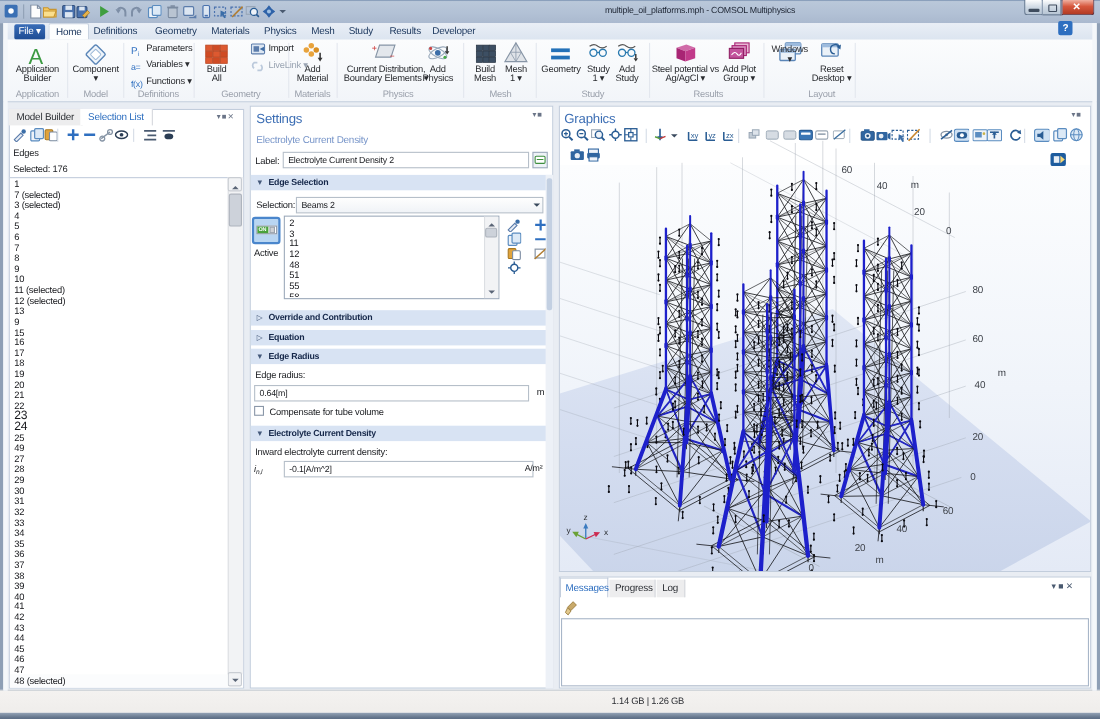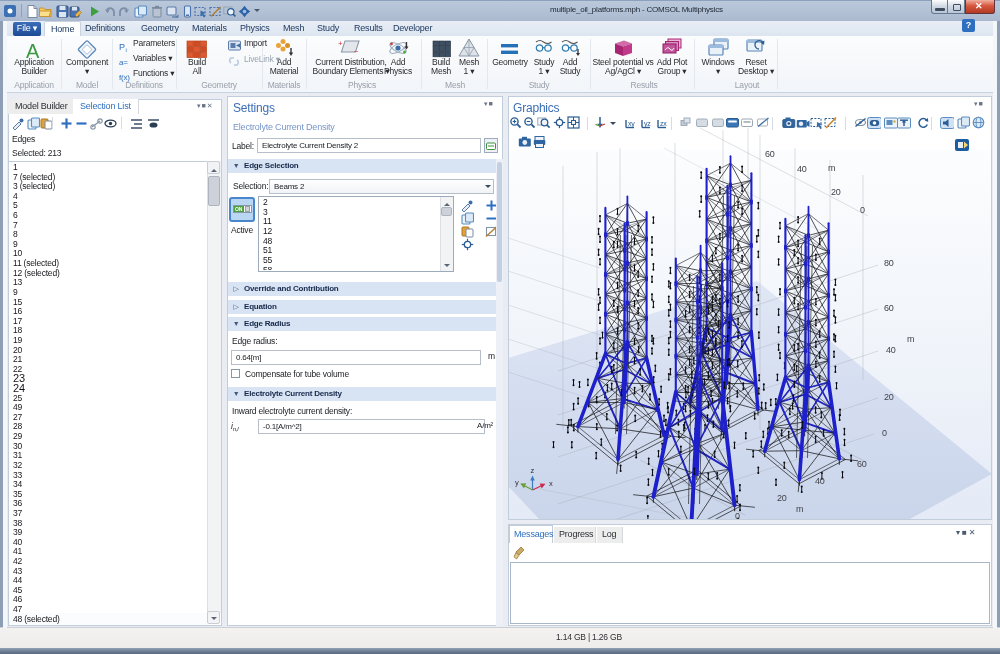--- a/index.html
+++ b/index.html
@@ -271,21 +271,21 @@
       <rect x="1" y="7" width="13" height="9" fill="#c2549c" stroke="#8f1d62" stroke-width="1"></rect>
       <path d="M3 13 q3 -4 5 -1 q2 3 4 -1" stroke="#fff" stroke-width="1" fill="none"></path>
     </svg></div>
 <div class="ritem" style="left:672px;top:58px;width:120px;margin-left:-60px">Add Plot<br>Group ▾</div>
 <div class="abs" style="left:708px;top:37px"><svg width="21" height="21" viewBox="0 0 21 21" style="">
       <rect x="6" y="2" width="14" height="10" rx="1" fill="#eaf1f8" stroke="#5b86b8" stroke-width="1.2"></rect>
       <rect x="6" y="2" width="14" height="3" fill="#9dbbdd"></rect>
       <rect x="1" y="8" width="14" height="10" rx="1" fill="#eaf1f8" stroke="#5b86b8" stroke-width="1.2"></rect>
       <rect x="1" y="8" width="14" height="3" fill="#9dbbdd"></rect>
     </svg></div>
-<div class="ritem" style="left:718px;top:58px;width:120px;margin-left:-60px">Windows<br>▾</div>
+<div class="ritem" style="left:718px;top:40px;width:120px;margin-left:-60px">Windows<br>▾</div>
 <div class="abs" style="left:746px;top:37px"><svg width="20" height="21" viewBox="0 0 20 21" style="">
       <rect x="1" y="3" width="15" height="11" rx="1" fill="#eaf1f8" stroke="#5b86b8" stroke-width="1.2"></rect>
       <rect x="1" y="3" width="15" height="3" fill="#9dbbdd"></rect>
       <path d="M13 12 a4.2 4.2 0 1 1 4 -6" fill="none" stroke="#2a5d94" stroke-width="1.3"></path>
       <polygon points="18.5,3.5 18,8 14.5,5.5" fill="#2a5d94"></polygon>
     </svg></div>
 <div class="ritem" style="left:756px;top:58px;width:120px;margin-left:-60px">Reset<br>Desktop ▾</div>
 <div class="panel" style="left:8px;top:99px;width:214px;height:527px"></div>
 <div class="ptab" style="left:8px;top:99px">Model Builder</div>
 <div class="ptab sel" style="left:73px;top:99px">Selection List</div>
@@ -323,21 +323,21 @@
       <line x1="4" y1="7" x2="12" y2="7" stroke="#4a5a70" stroke-width="1.6"></line>
       <line x1="1" y1="11" x2="12" y2="11" stroke="#4a5a70" stroke-width="1.6"></line>
     </svg></div>
 <div class="abs" style="left:147px;top:116px"><svg width="13" height="13" viewBox="0 0 13 13" style="">
       <line x1="1" y1="3" x2="12" y2="3" stroke="#4a5a70" stroke-width="1.6"></line>
       <ellipse cx="6.5" cy="8" rx="4" ry="2.6" fill="#2c3e55"></ellipse>
     </svg></div>
 <div class="abs" style="left:52px;top:117px;width:1px;height:12px;background:#d5dce6"></div>
 <div class="abs" style="left:121px;top:117px;width:1px;height:12px;background:#d5dce6"></div>
 <div class="lbl" style="left:12px;top:134px">Edges</div>
-<div class="lbl" style="left:12px;top:148px">Selected: 213</div>
+<div class="lbl" style="left:12px;top:148px">Selected: 176</div>
 <div class="abs" style="left:9px;top:161px;width:212px;height:464px;background:#fff;border-top:1px solid #c2cddc"></div>
 <div class="abs" style="left:13px;top:163px;width:180px">
     <div style="height:9.62px;font-size:8.5px;line-height:9.8px;color:#15161a">1</div>
     <div style="height:9.62px;font-size:8.5px;line-height:9.8px;color:#15161a">7 (selected)</div>
     <div style="height:9.62px;font-size:8.5px;line-height:9.8px;color:#15161a">3 (selected)</div>
     <div style="height:9.62px;font-size:8.5px;line-height:9.8px;color:#15161a">4</div>
     <div style="height:9.62px;font-size:8.5px;line-height:9.8px;color:#15161a">5</div>
     <div style="height:9.62px;font-size:8.5px;line-height:9.8px;color:#15161a">6</div>
     <div style="height:9.62px;font-size:8.5px;line-height:9.8px;color:#15161a">7</div>
     <div style="height:9.62px;font-size:8.5px;line-height:9.8px;color:#15161a">8</div>

